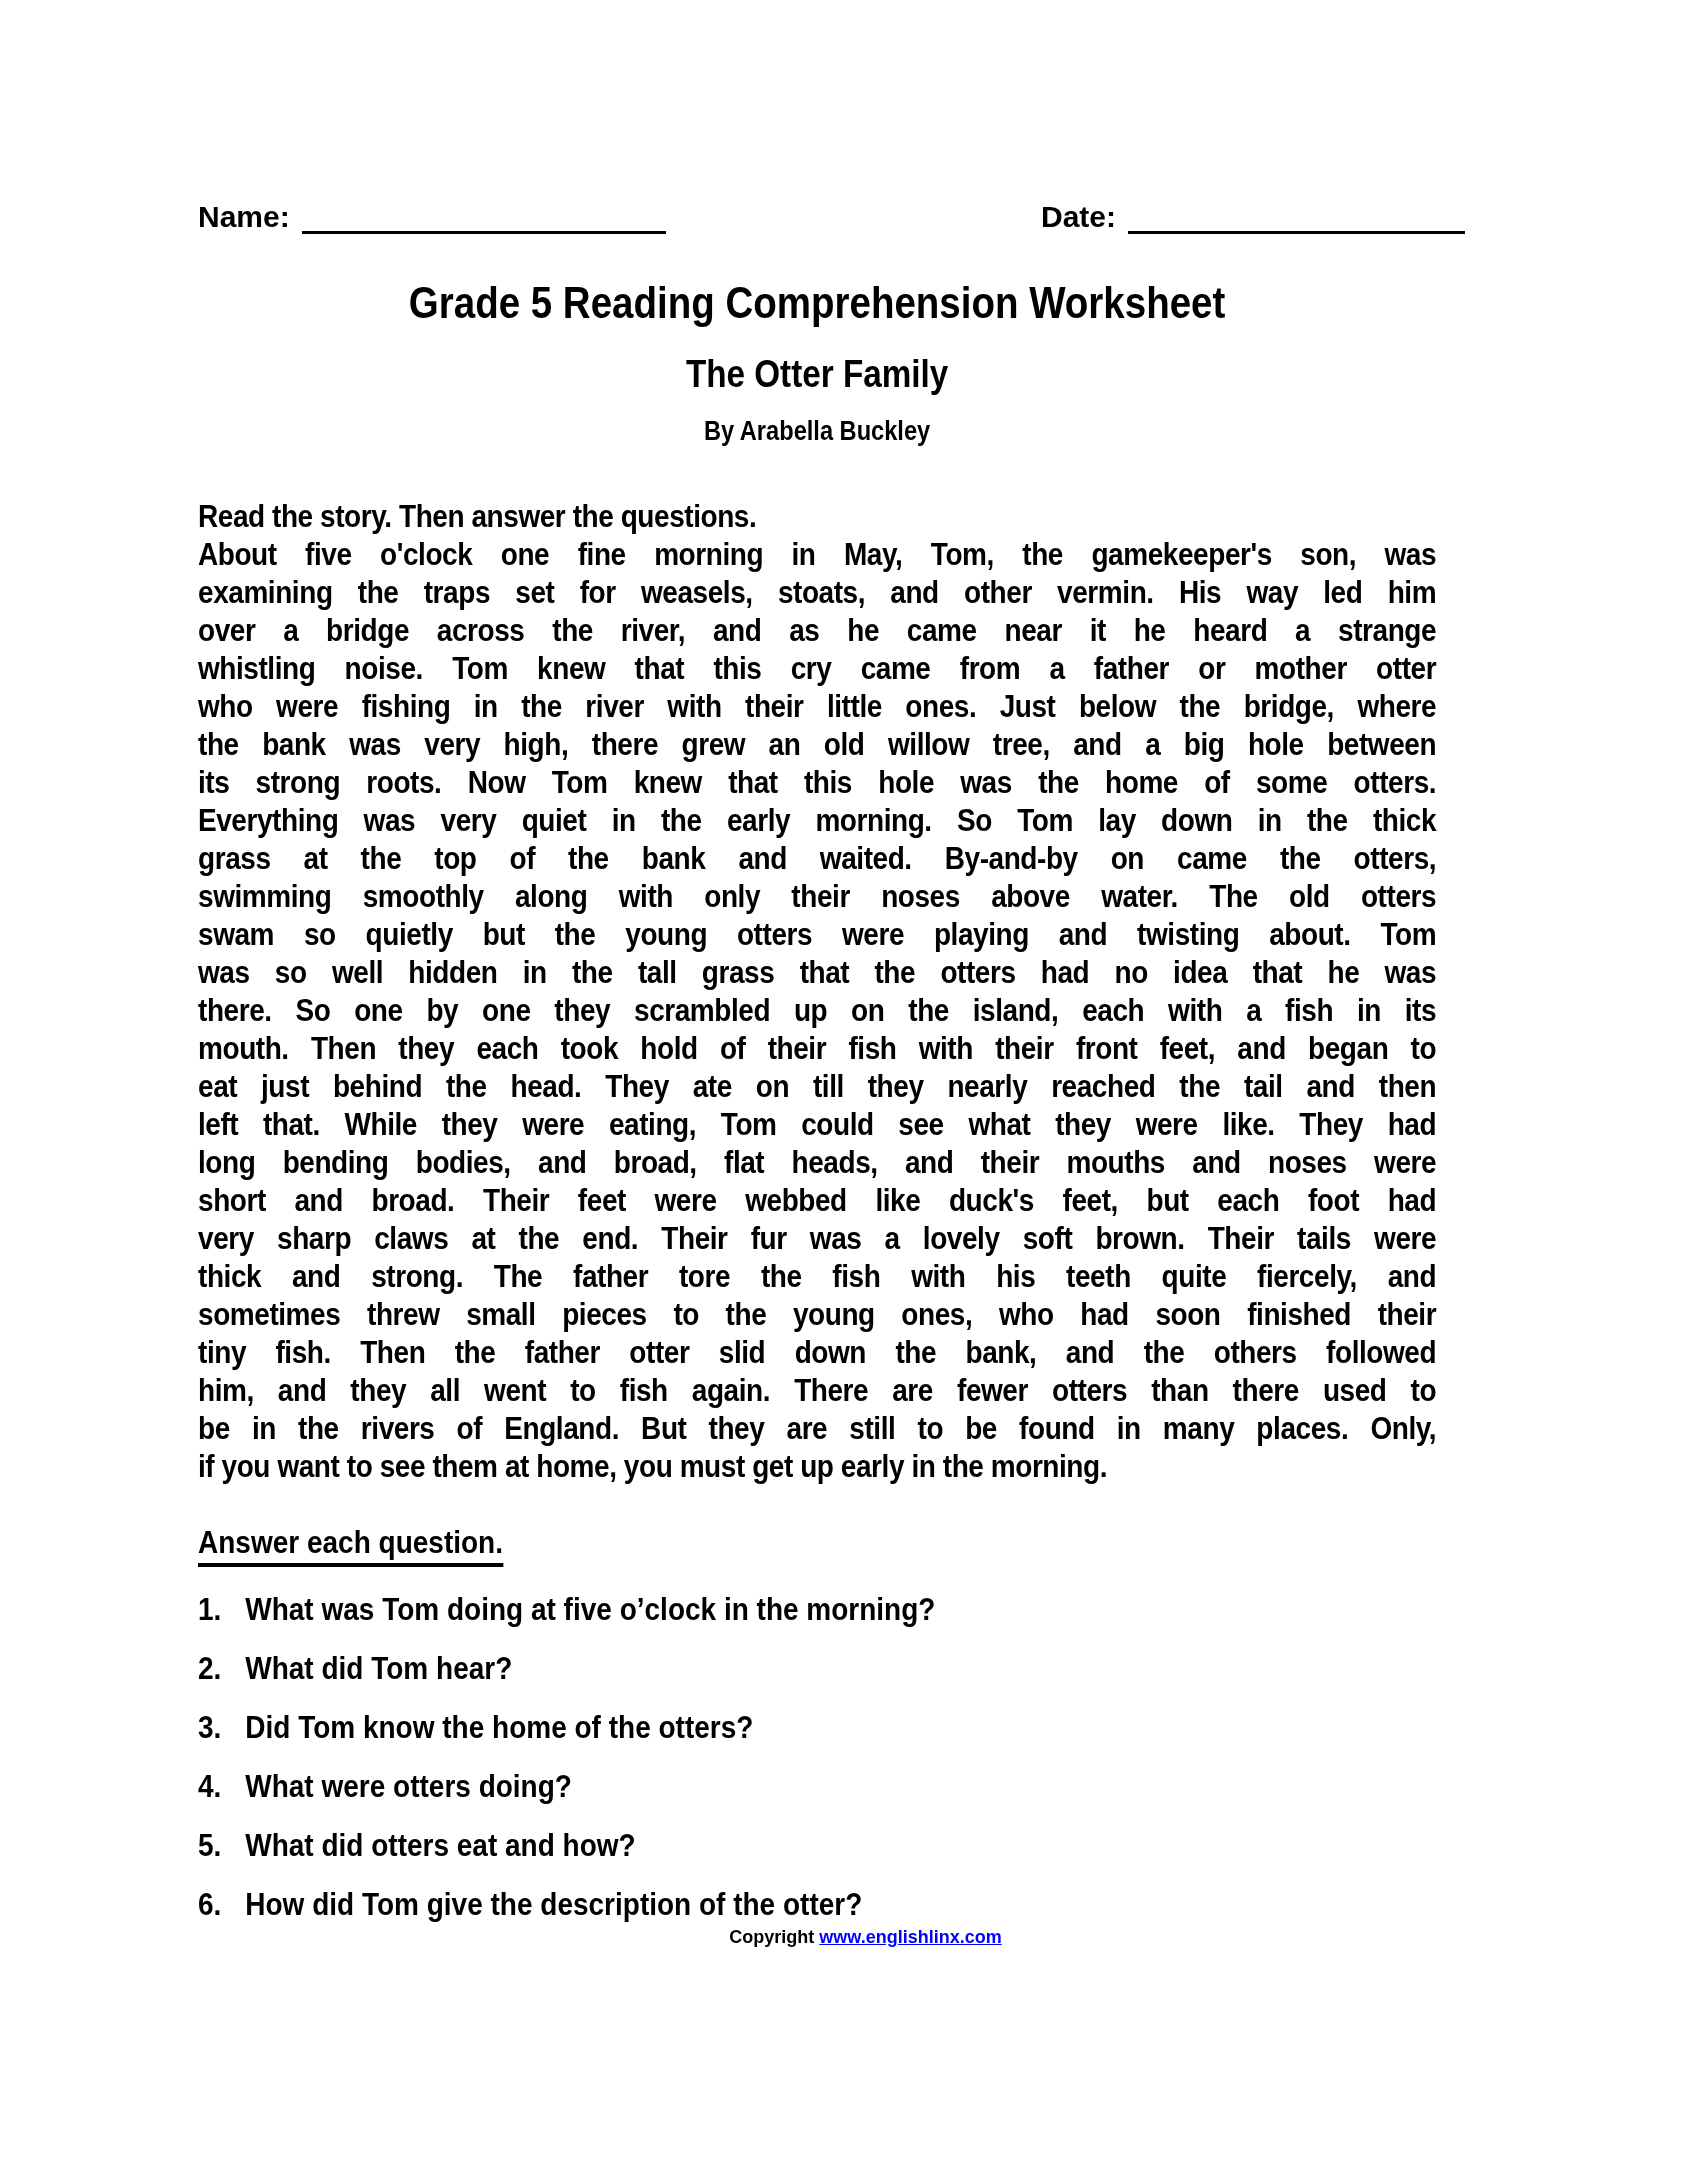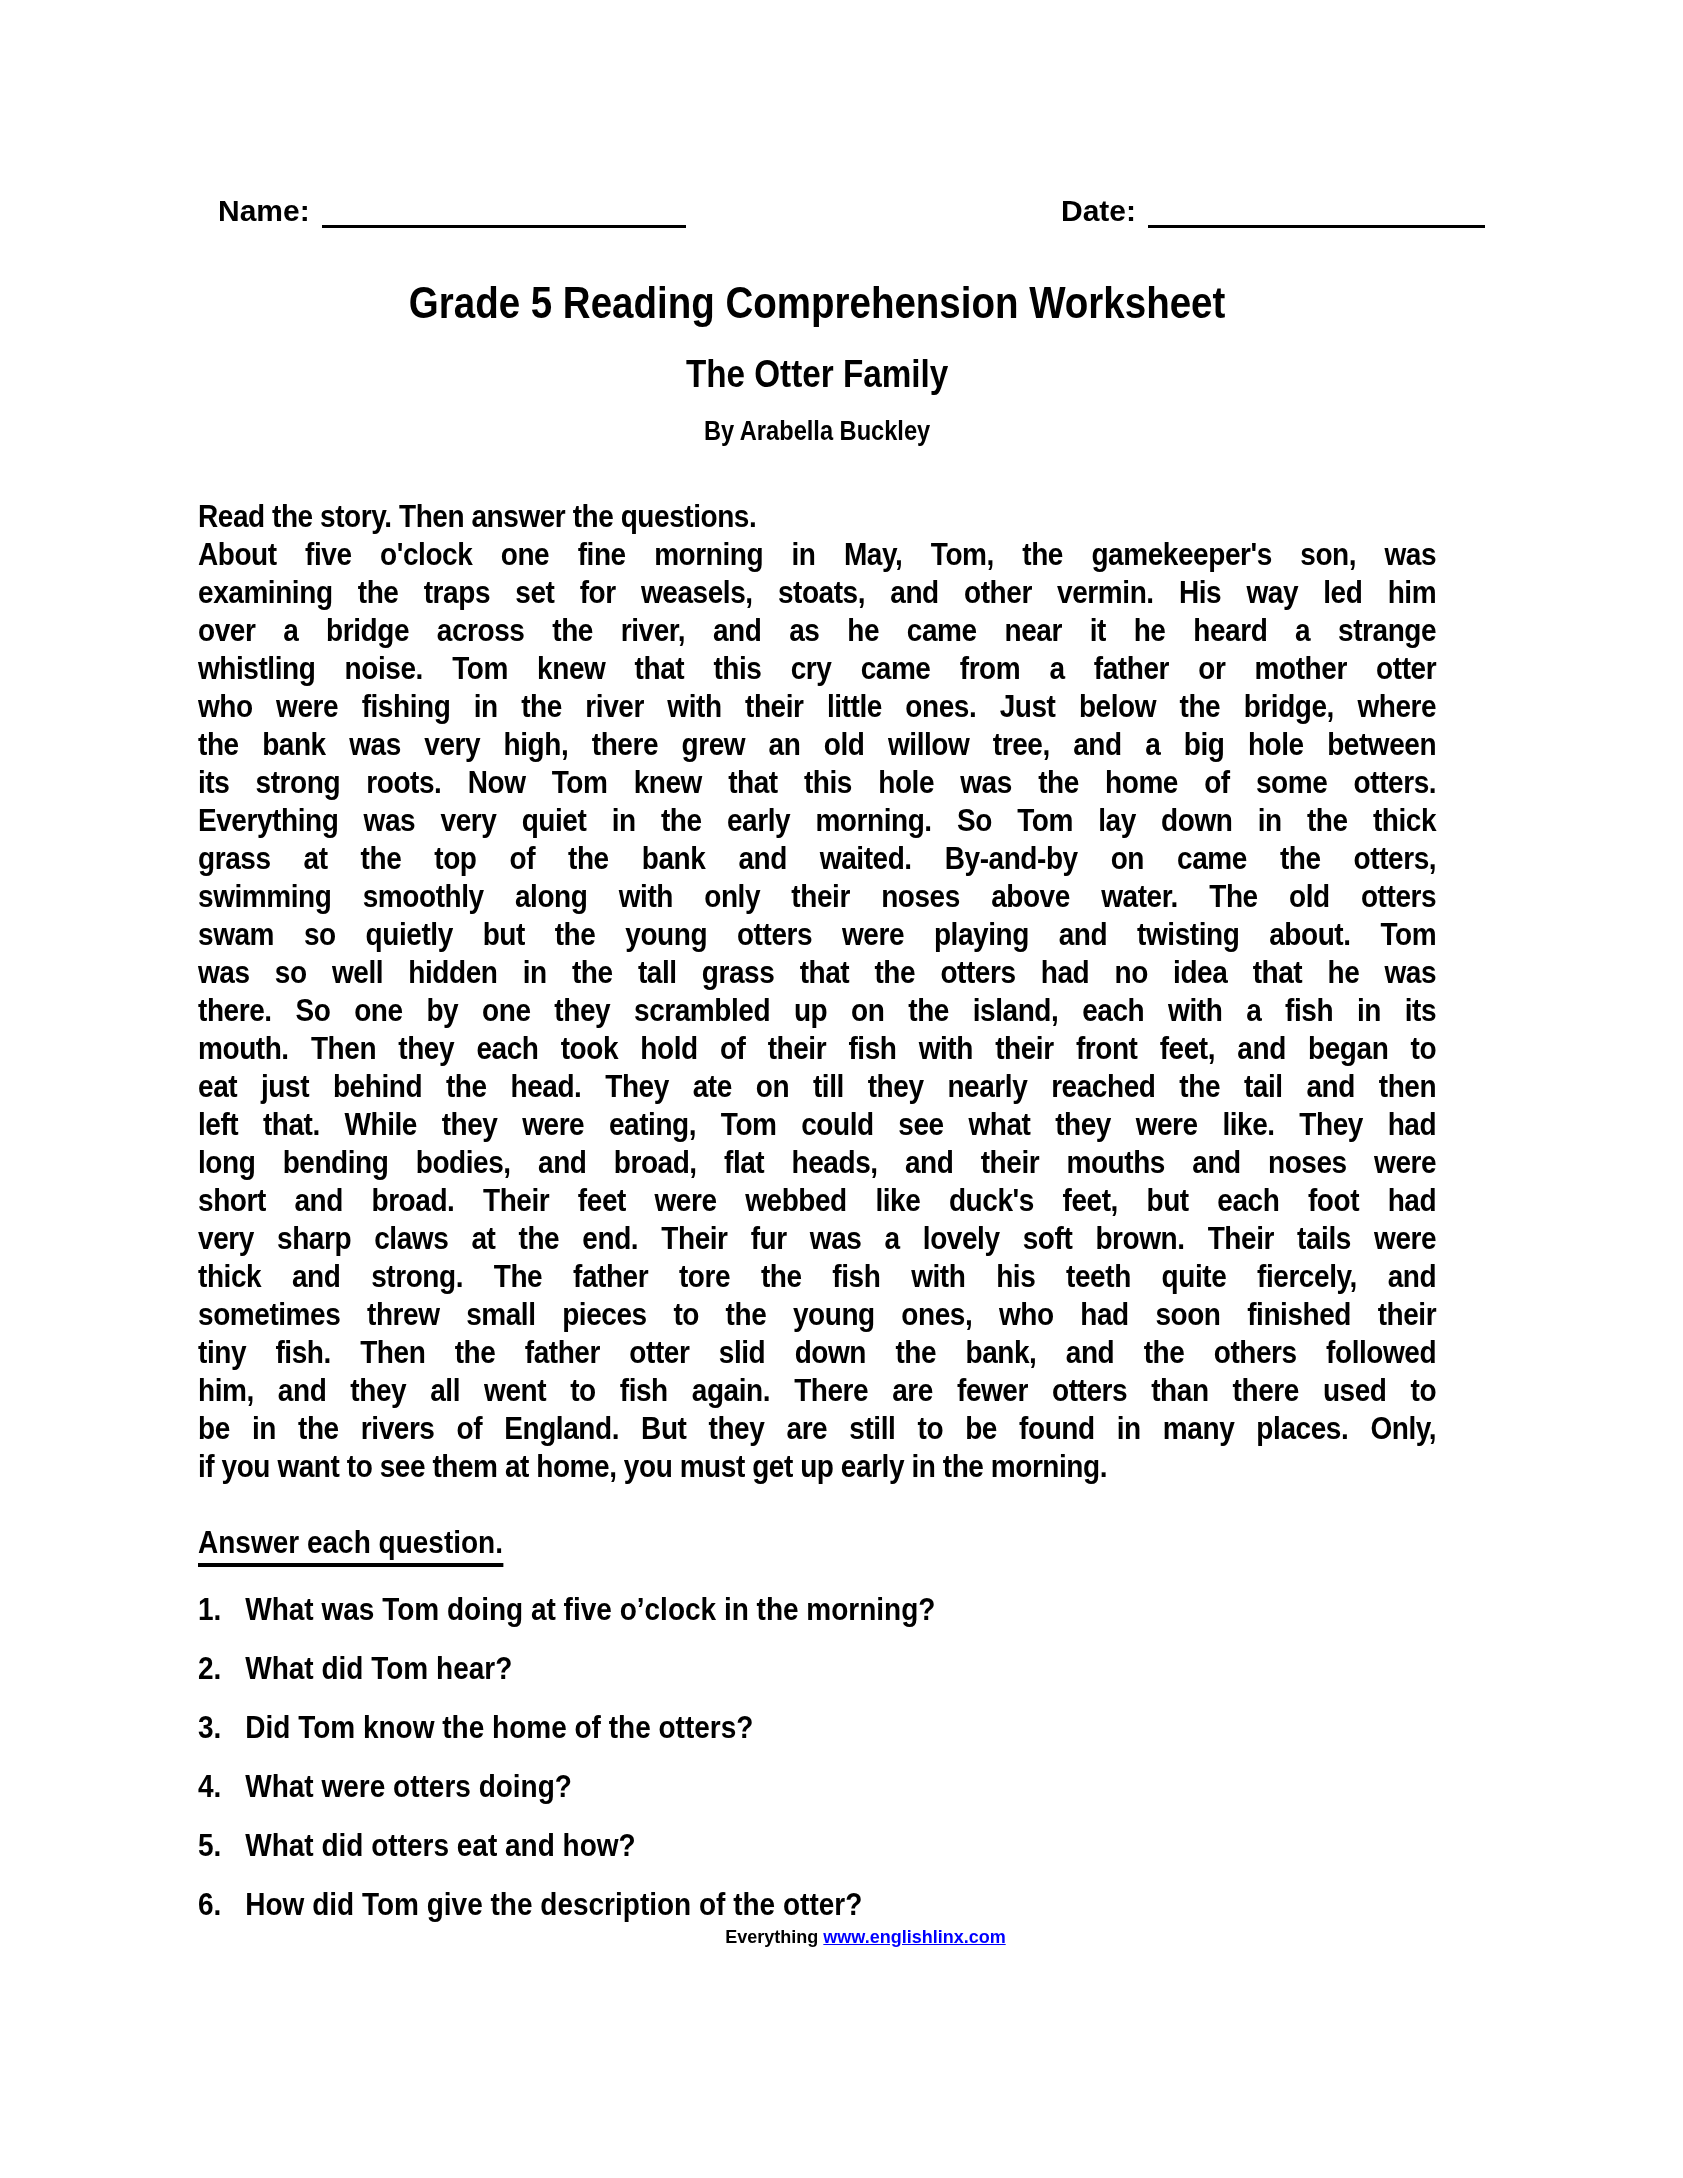--- a/index.html
+++ b/index.html
@@ -20,28 +20,27 @@
 
   
   .cond {
     width: 1415px;
     transform: scaleX(0.875);
     transform-origin: 0 0;
   }
 
   
   .header-row {
-    top: 194px;
+    top: 200px;
     left: 198px;
     width: 1267px;
     display: flex;
     align-items: flex-end;
     font-size: 30px;
     line-height: 34px;
-    margin-left: 20px;
   }
   .field-group { display: flex; align-items: flex-end; }
   .date-group { margin-left: auto; text-align: right; }
   .blank-line {
     display: inline-block;
     border-bottom: 3px solid #000000;
     height: 30px;
     margin-left: 12px;
   }
   .name-line { width: 364px; }
@@ -169,16 +168,16 @@
     <span class="q-number">5.</span>
     <span class="q-text">What did otters eat and how?</span>
   </div>
   <div class="question-row">
     <span class="q-number">6.</span>
     <span class="q-text">How did Tom give the description of the otter?</span>
   </div>
 </div>
 
 <div class="abs footer">
-  <span>Everything</span>
+  <span>Copyright</span>
   <span class="footer-link" style="color: rgb(0, 0, 255);">www.englishlinx.com</span>
 </div>
 
 
 </body></html>

